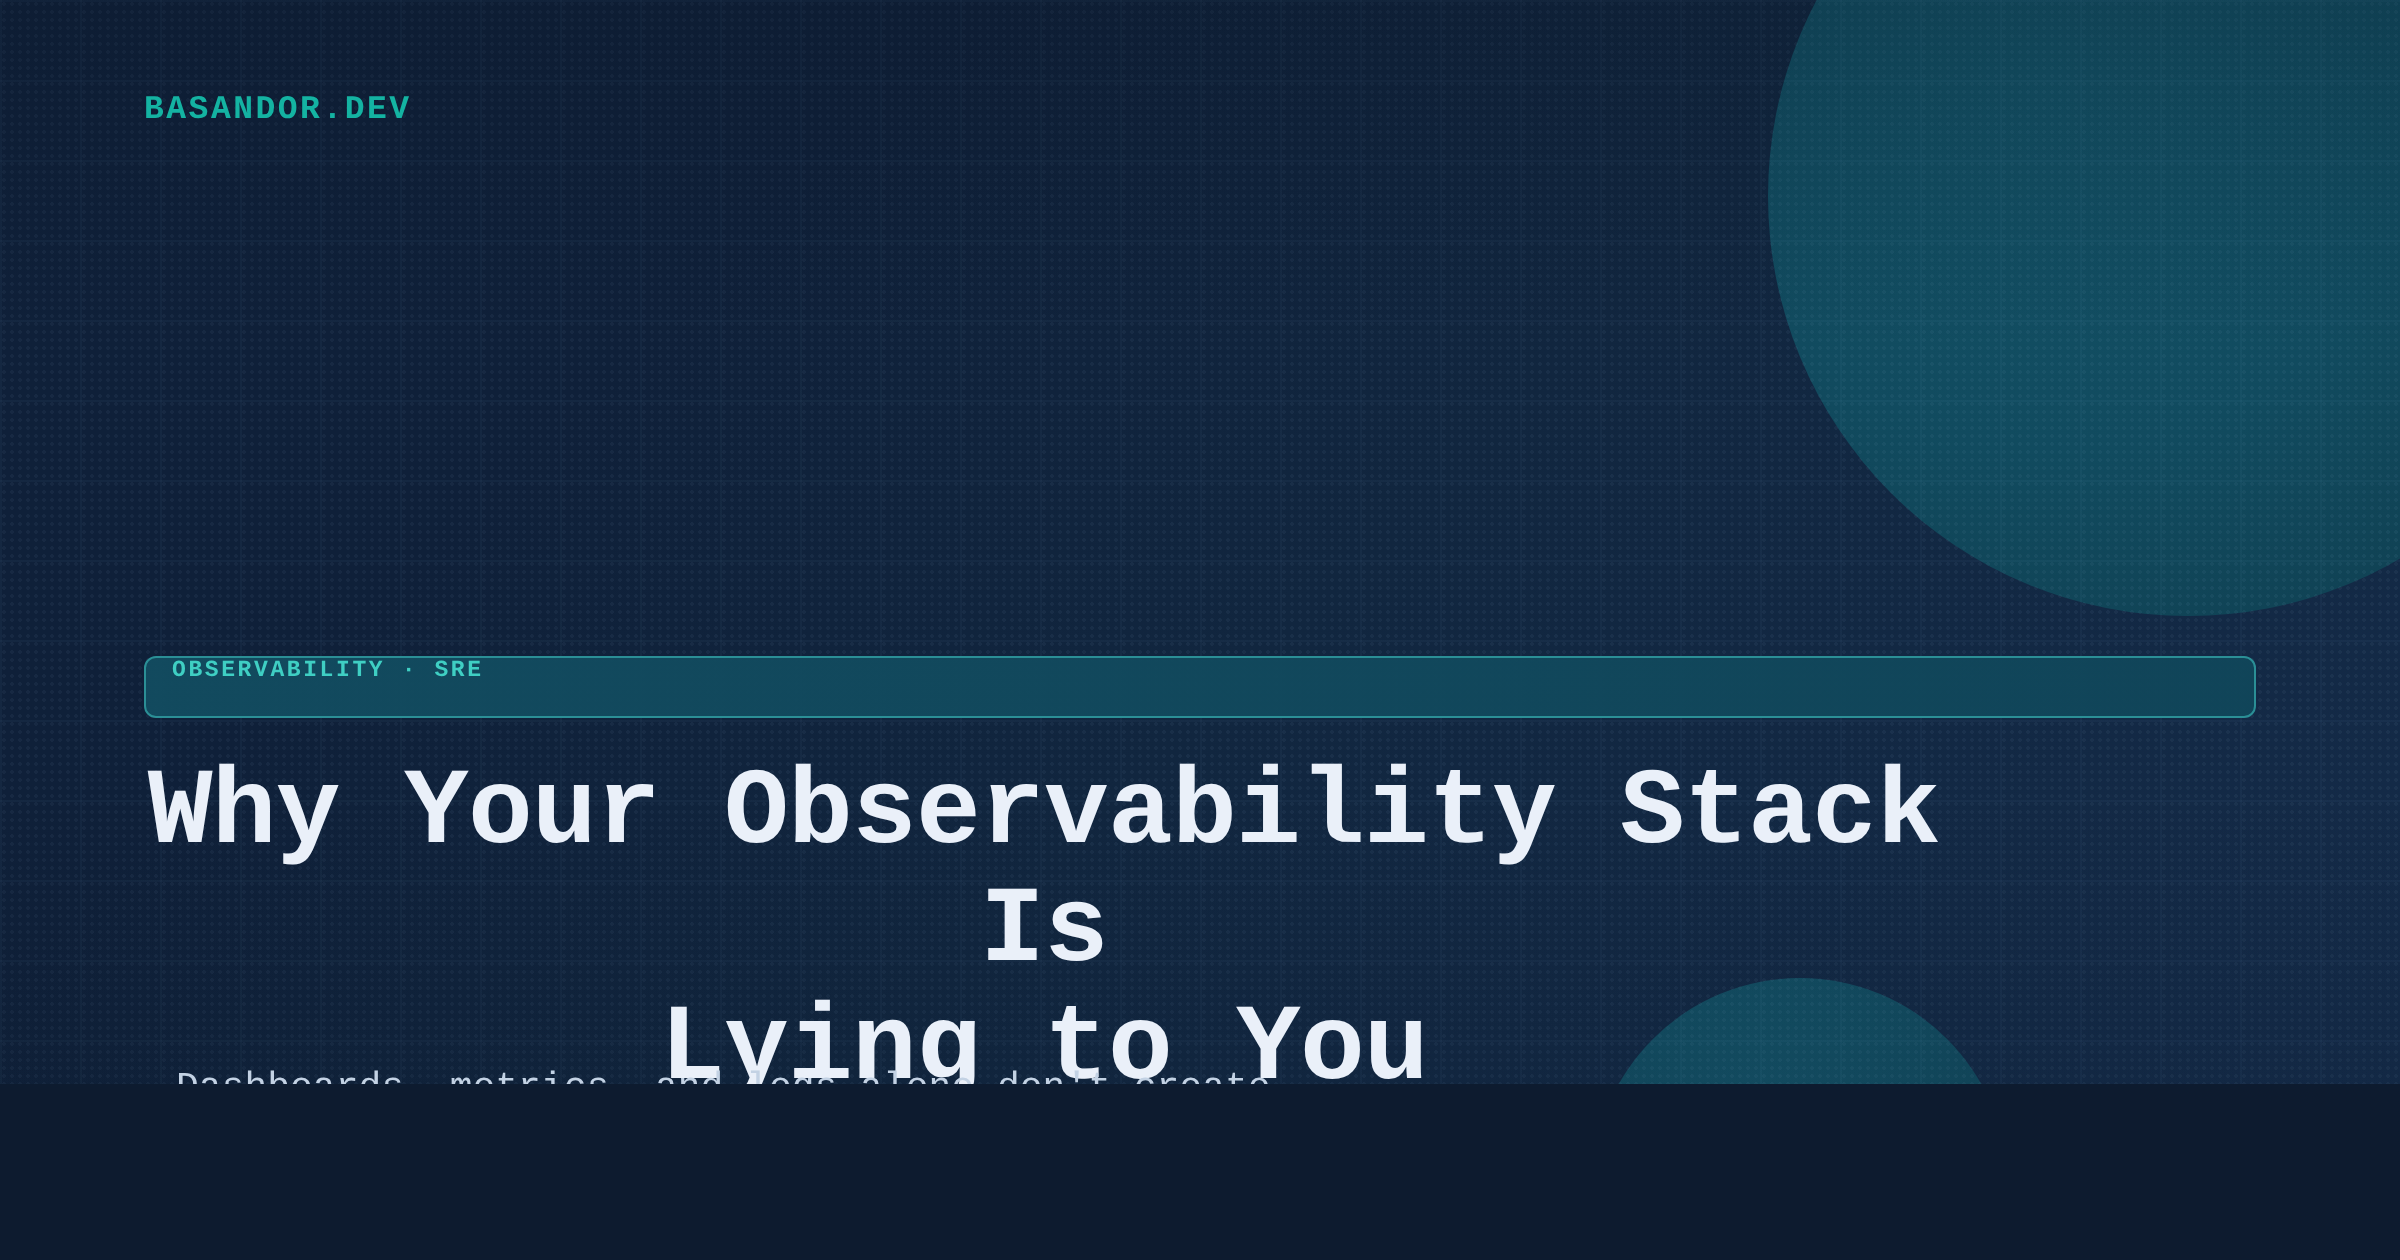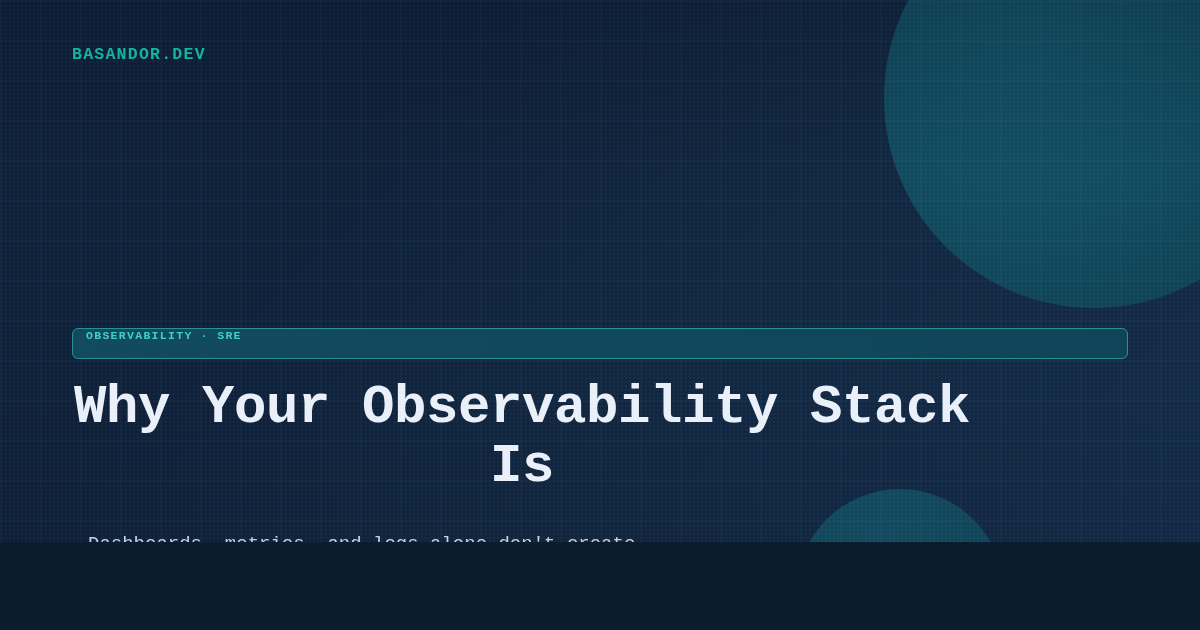--- a/index.html
+++ b/index.html
@@ -141,20 +141,21 @@
   <div id="vignette"></div>
 
   <div id="brand">BASANDOR.DEV</div>
 
   <div id="category-badge">
     <span id="category-badge-label">OBSERVABILITY · SRE</span>
   </div>
 
   <h1 id="headline">
     <span class="line">Why Your Observability Stack Is</span>
+    <span class="line">Lying to You</span>
   </h1>
 
   <p id="subtitle">
     <span>Dashboards, metrics, and logs alone don't create understanding. Here's what</span>
     <span>actually makes systems debuggable.</span>
   </p>
 
 </div>
 
 </body></html>

